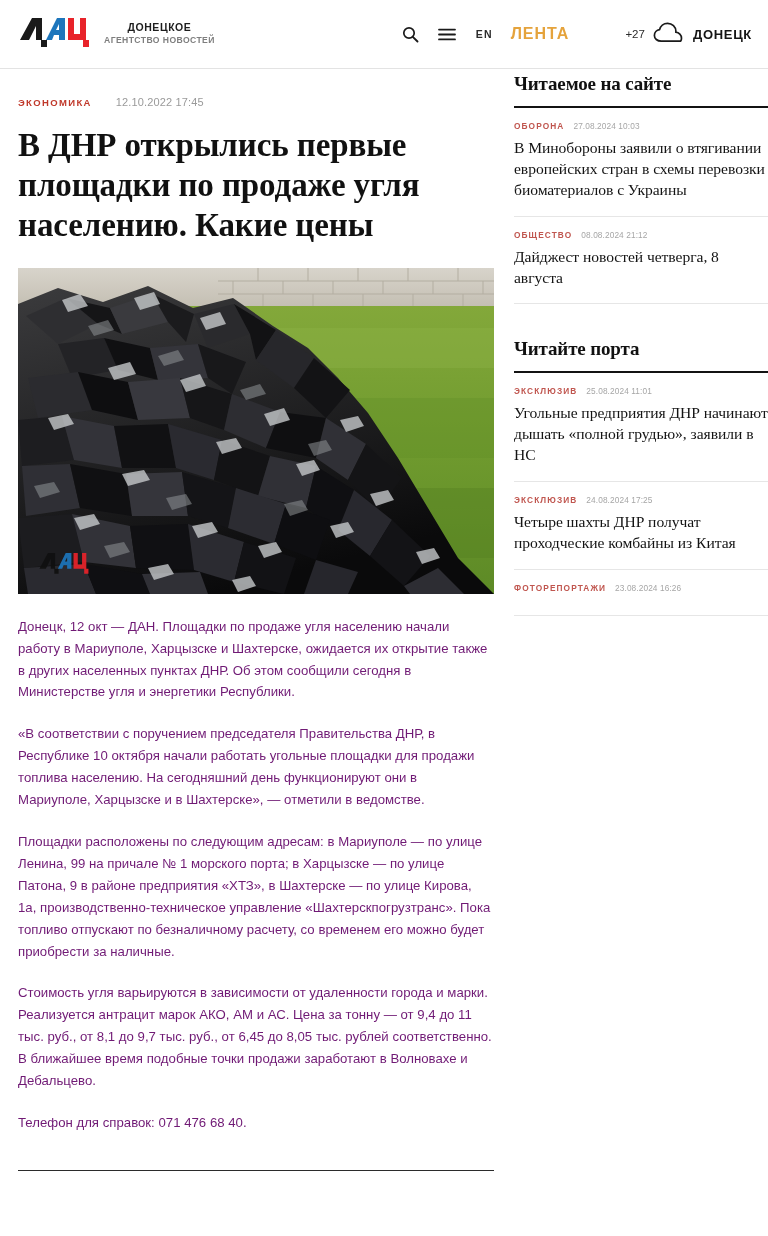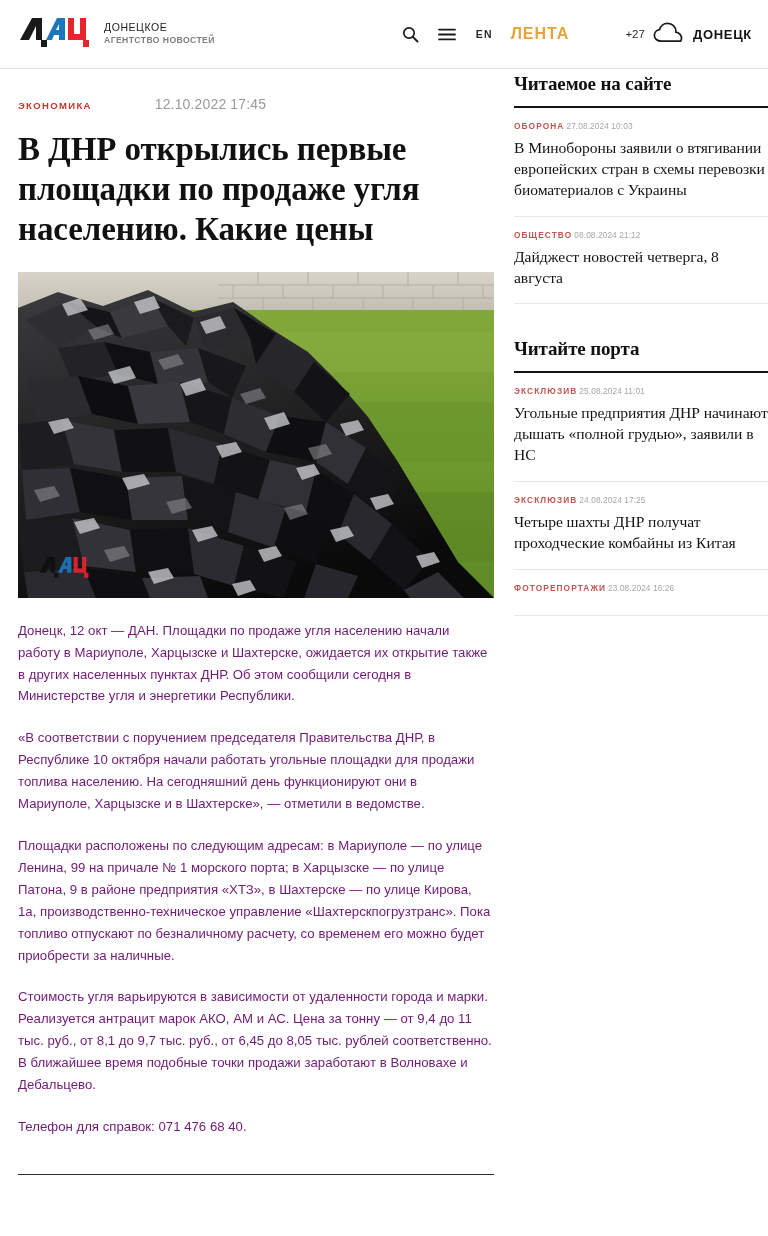--- a/index.html
+++ b/index.html
@@ -47,24 +47,25 @@
 
   .brand-text {
     display: flex;
     flex-direction: column;
     justify-content: center;
     line-height: 1.12;
   }
 
   .brand-line1 {
     font-size: 10.5px;
-    font-weight: 400;
+    font-weight: 700;
     letter-spacing: 0.55px;
     color: #1d1d1d;
     text-transform: uppercase;
+    text-align: center;
   }
 
   .brand-line2 {
     font-size: 8.6px;
     font-weight: 700;
     letter-spacing: 0.42px;
     color: #7e7e7e;
     text-transform: uppercase;
     margin-top: 2px;
   }
@@ -136,38 +137,37 @@
     gap: 20px;
   }
 
   .col-main  { width: 476px; flex: 0 0 476px; }
   .col-aside { width: 255px; flex: 0 0 255px; padding-top: 4px; }
 
   
   .article-meta {
     display: flex;
     align-items: baseline;
-    gap: 16px;
+    gap: 24px;
     margin-top: 27px;
   }
 
   .rubric {
     font-size: 9.5px;
     font-weight: 700;
     letter-spacing: 1.35px;
     color: #c0392b;
     text-transform: uppercase;
     cursor: pointer;
   }
 
   .timestamp {
-    font-size: 14px;
+    font-size: 11px;
     color: #9a9a9a;
     letter-spacing: 0.15px;
-    margin-left: 47px;
   }
 
   .article-title {
     font-family: "Liberation Serif", serif;
     font-size: 33px;
     font-weight: 700;
     line-height: 1.21;
     letter-spacing: -0.1px;
     color: #111111;
     margin-top: 18px;
@@ -235,21 +235,21 @@
     padding: 13px 0 15px 0;
     border-bottom: 1px solid #e6e6e6;
     cursor: pointer;
   }
 
   .aside-item:last-child { border-bottom: 1px solid #e6e6e6; }
 
   .aside-item-meta {
     display: flex;
     align-items: center;
-    gap: 2px;
+    gap: 9px;
     margin-bottom: 7px;
   }
 
   .aside-rubric {
     font-size: 8.3px;
     font-weight: 700;
     letter-spacing: 1.1px;
     color: #c0564f;
     text-transform: uppercase;
   }

